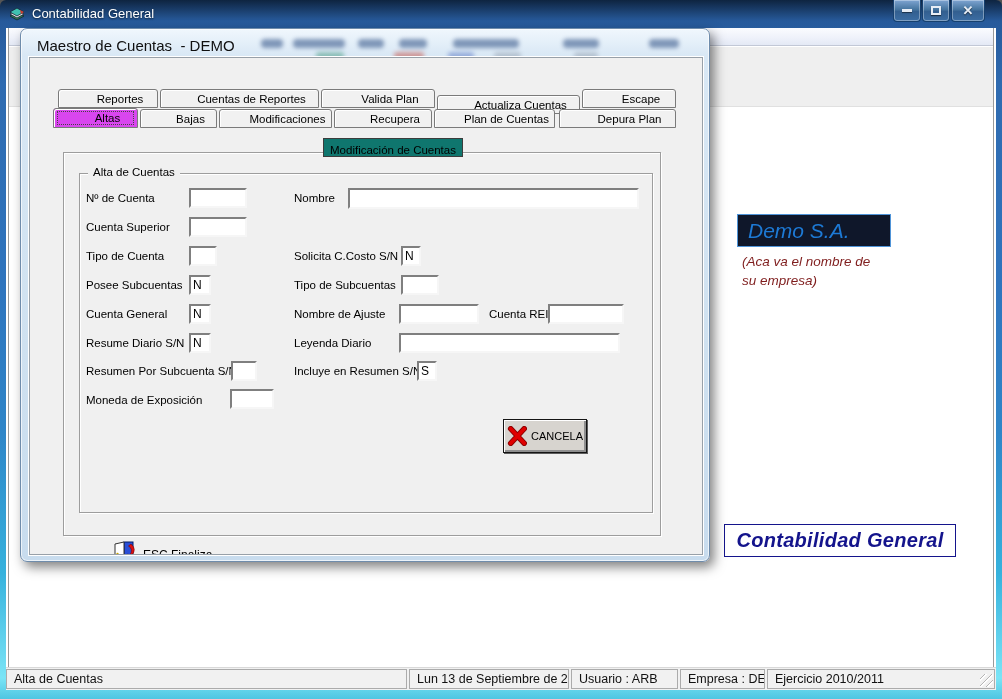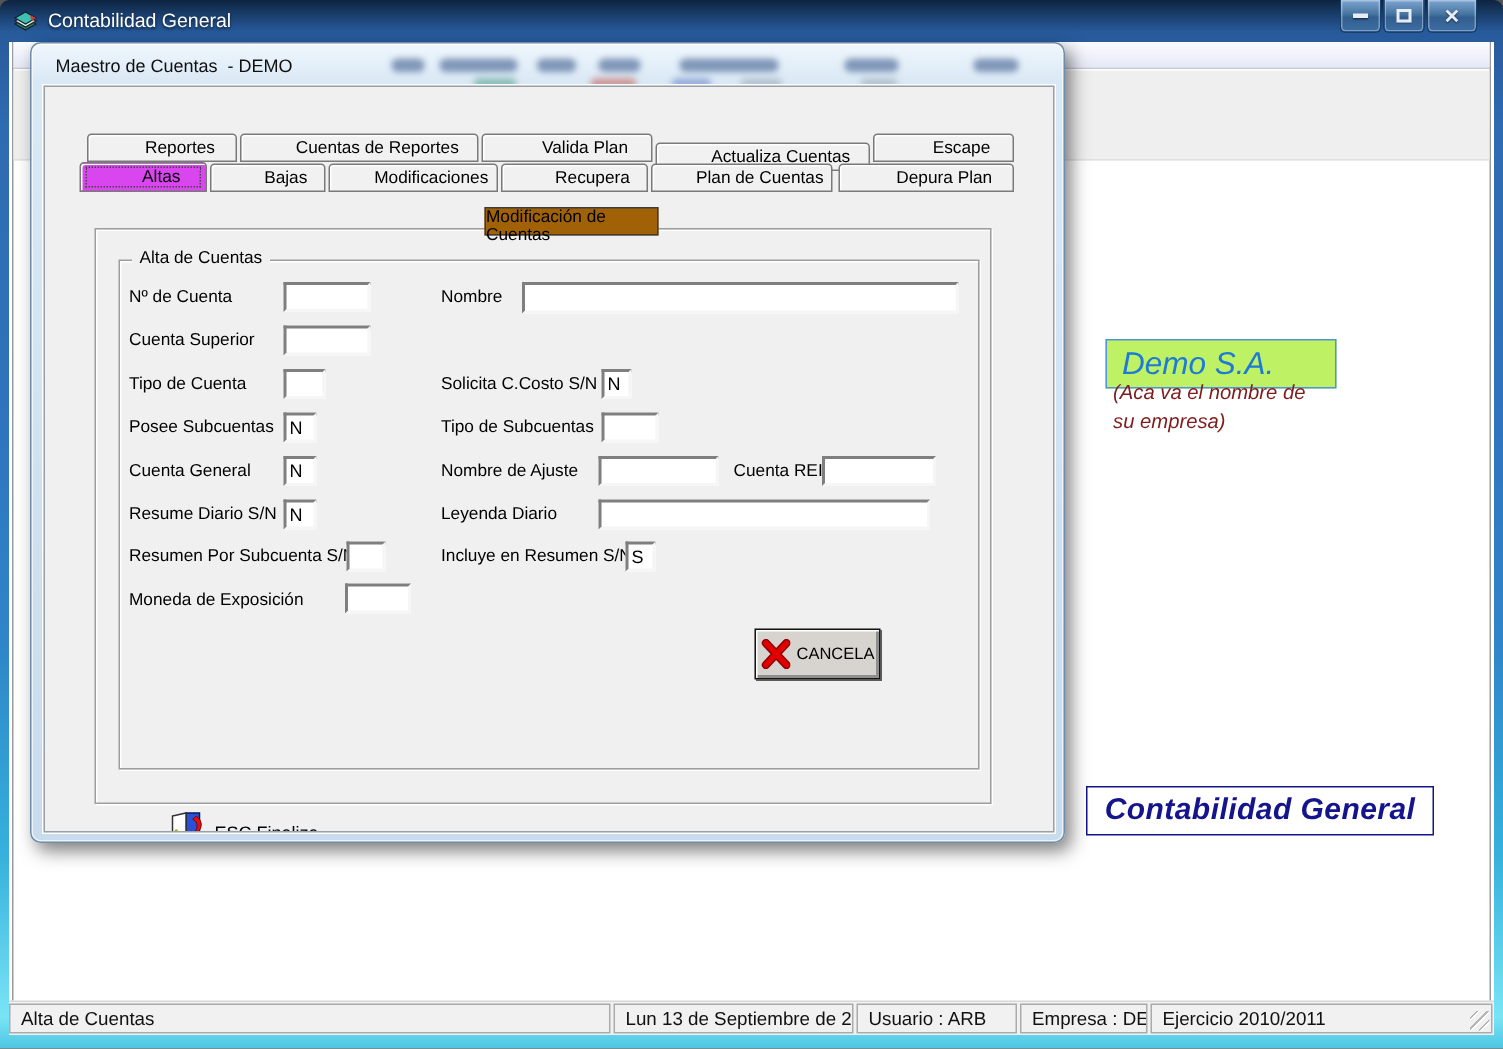--- a/index.html
+++ b/index.html
@@ -28,22 +28,22 @@
 
   
   .body{ position:absolute; left:6px; top:28px; right:6px; bottom:9px; background:#ffffff; }
   .edge-l{ position:absolute; left:2px; top:0; bottom:0; width:1px; background:#9a9a9a; }
   .edge-r{ position:absolute; right:2px; top:0; bottom:0; width:1px; background:#9a9a9a; }
   .menu-band{ position:absolute; left:3px; right:3px; top:0; height:18px;
     background:linear-gradient(180deg,#fbfcff 0%,#eef1fa 60%,#e4e9f5 100%); border-bottom:1px solid #c2c8d6; }
   .toolbar-band{ position:absolute; left:3px; right:3px; top:19px; height:60px; background:#efefef; border-bottom:1px solid #e0e0e0; }
 
   
-  .company-box{ position:absolute; left:731px; top:198px; width:154px; height:33px;
-    border:1px solid #4f94d8; background:#bef264; display:flex; align-items:center; padding-left:10px; }
+  .company-box{ position:absolute; left:731px; top:186px; width:154px; height:33px;
+    border:1px solid #4f94d8; background:#0f172a; display:flex; align-items:center; padding-left:10px; }
   .company-text{ font-size:21px; font-style:italic; color:#1d7ad6; }
   .company-note{ position:absolute; left:736px; top:224px; width:160px; font-size:13.5px; font-style:italic; color:#7f1d1d; line-height:19px; }
   .product-box{ position:absolute; left:718px; top:496px; width:232px; height:33px;
     border:1px solid #14148c; background:#fff; display:flex; align-items:center; justify-content:center; }
   .product-text{ font-size:20px; font-weight:bold; font-style:italic; color:#14148c; letter-spacing:.3px; }
 
   
   .statusbar{ position:absolute; left:0; right:0; bottom:0; height:23px; background:#f1f1f1;
     border-top:1px solid #d9d9d9; display:flex; align-items:stretch; padding:1px 1px 1px 0; z-index:30; }
   .sb-seg{ border:1px solid #ababab; background:#f1f1f1; display:flex; align-items:center;
@@ -51,40 +51,40 @@
   .sb-1{ width:401px; margin-left:0; } .sb-2{ width:160px; } .sb-3{ width:107px; } .sb-4{ width:85px; } .sb-5{ flex:1; position:relative; }
   .grip{ position:absolute; right:1px; bottom:1px; width:13px; height:13px;
     background:repeating-linear-gradient(135deg, transparent 0 3px, #b5b5b5 3px 4px, #fff 4px 5px); }
 
   
   .dialog{ position:absolute; left:14px; top:0px; width:690px; height:534px; z-index:10;
     border:1px solid #6f8cab; border-radius:7px;
     background:linear-gradient(180deg,#f0f7fd 0%,#d9e8f5 26px,#cfe1f0 60%,#c8dcee 100%);
     box-shadow:inset 0 0 0 1px rgba(255,255,255,.65), 4px 5px 12px rgba(0,0,0,.5);
   }
-  .dlg-title{ position:absolute; left:16px; top:8px; font-size:12px; color:#101010; white-space:pre; z-index:3; }
+  .dlg-title{ position:absolute; left:16px; top:8px; font-size:15px; color:#101010; white-space:pre; z-index:3; }
   .blob{ position:absolute; height:9px; top:10px; background:#1d4079; opacity:.5; filter:blur(2px); border-radius:4px; }
   .dot{ position:absolute; height:8px; top:23px; opacity:.45; filter:blur(2px); border-radius:3px; }
 
   .dlg-client{ position:absolute; left:8px; top:28px; width:674px; height:498px;
     background:#f0f0f0; border:1px solid #98a0a8; box-shadow:0 0 0 1px #ffffff; overflow:hidden; }
 
   
   .tab{ position:absolute; height:19px; background:#f1f1f1; border:1px solid #7a7a7a;
     border-radius:3px 3px 0 0; box-shadow:inset 1px 1px 0 #ffffff;
     display:flex; align-items:center; justify-content:center; font-size:11.5px; color:#000; cursor:pointer; }
   .tab-active{ height:20px; background:#d946ef; }
   .tab-active .focus{ position:absolute; inset:2px 3px 2px 3px; border:1px dotted #444; }
   .tab-label{ position:relative;margin-left:24px; }
 
   .page-box{ position:absolute; left:33px; top:94px; width:598px; height:384px;
     border:1px solid #9d9d9d; box-shadow:1px 1px 0 #ffffff, inset 1px 1px 0 #ffffff; background:#f0f0f0; }
 
-  .tooltip{ position:absolute; left:293px; top:80px; width:116px; height:19px; z-index:25;
-    background:#a16207; border:1px solid #3c3c3c; display:flex; align-items:flex-start; justify-content:center;
+  .tooltip{ position:absolute; left:293px; top:80px; width:140px; height:19px; z-index:25;
+    background:#0f766e; border:1px solid #3c3c3c; display:flex; align-items:flex-end; justify-content:center;
     font-size:11.5px; color:#000; }
 
   .groupbox{ position:absolute; left:49px; top:115px; width:574px; height:340px;
     border:1px solid #9d9d9d; box-shadow:1px 1px 0 #ffffff, inset 1px 1px 0 #ffffff; }
   .gb-legend{ position:absolute; left:8px; top:-8px; background:#f0f0f0; padding:0 5px; font-size:11.5px; color:#000; }
 
   .flabel{ position:absolute; font-size:11.5px; color:#000; white-space:nowrap; }
   .tbox{ position:absolute; height:20px; background:#fff; font-family:"Liberation Sans",sans-serif;
     border:2px solid; border-color:#7f7f7f #f6f6f6 #f6f6f6 #7f7f7f; font-size:12px; padding:0 2px; color:#000; outline:none; }
 

